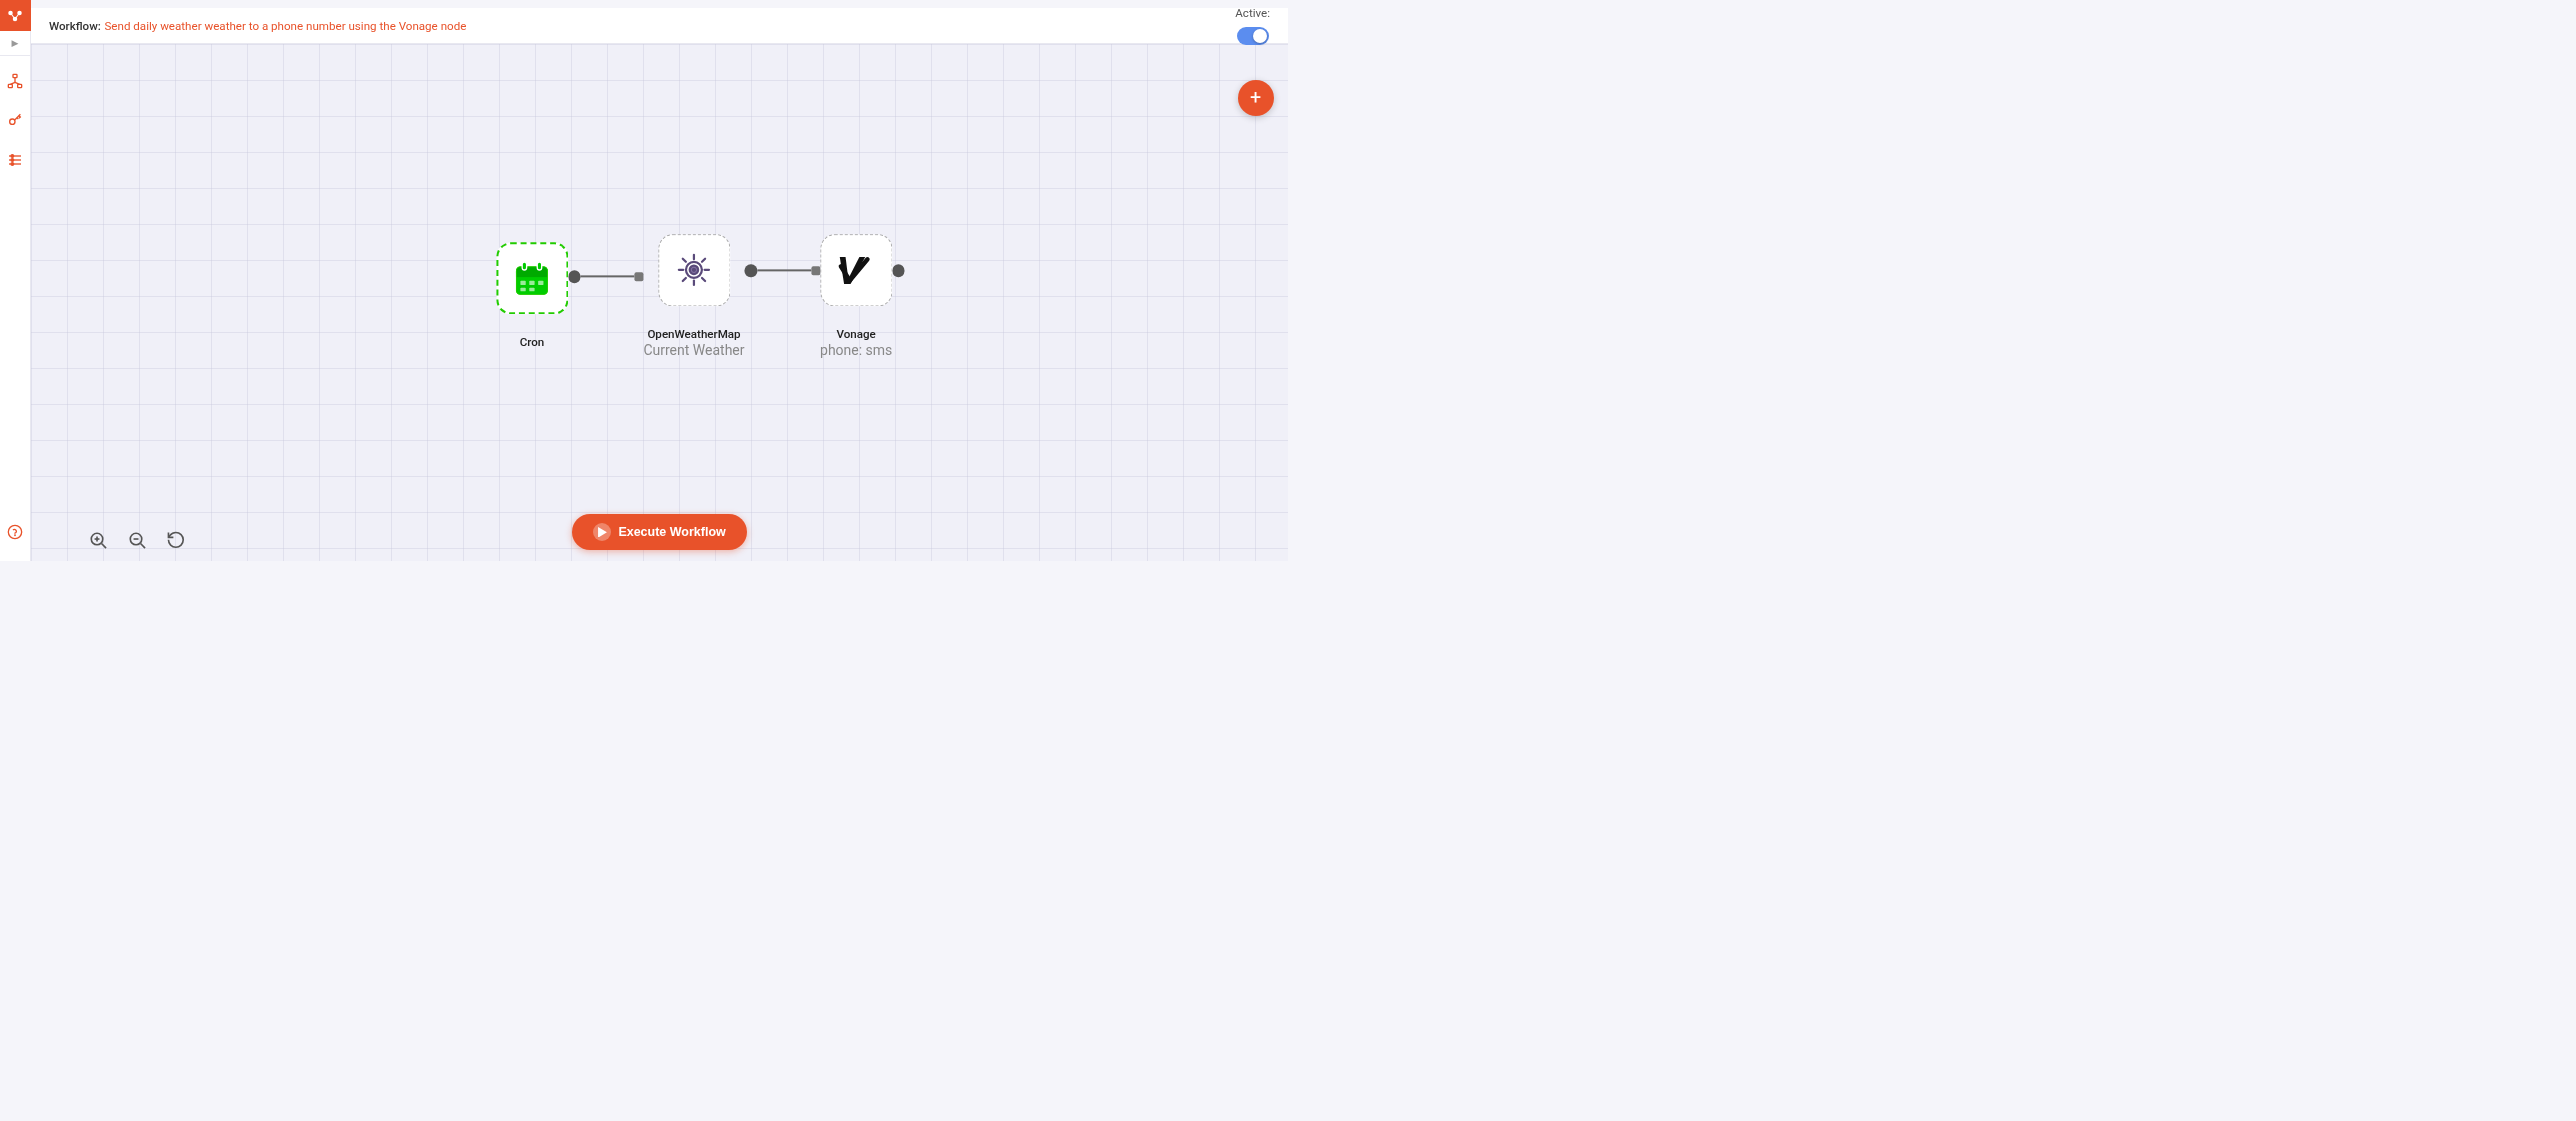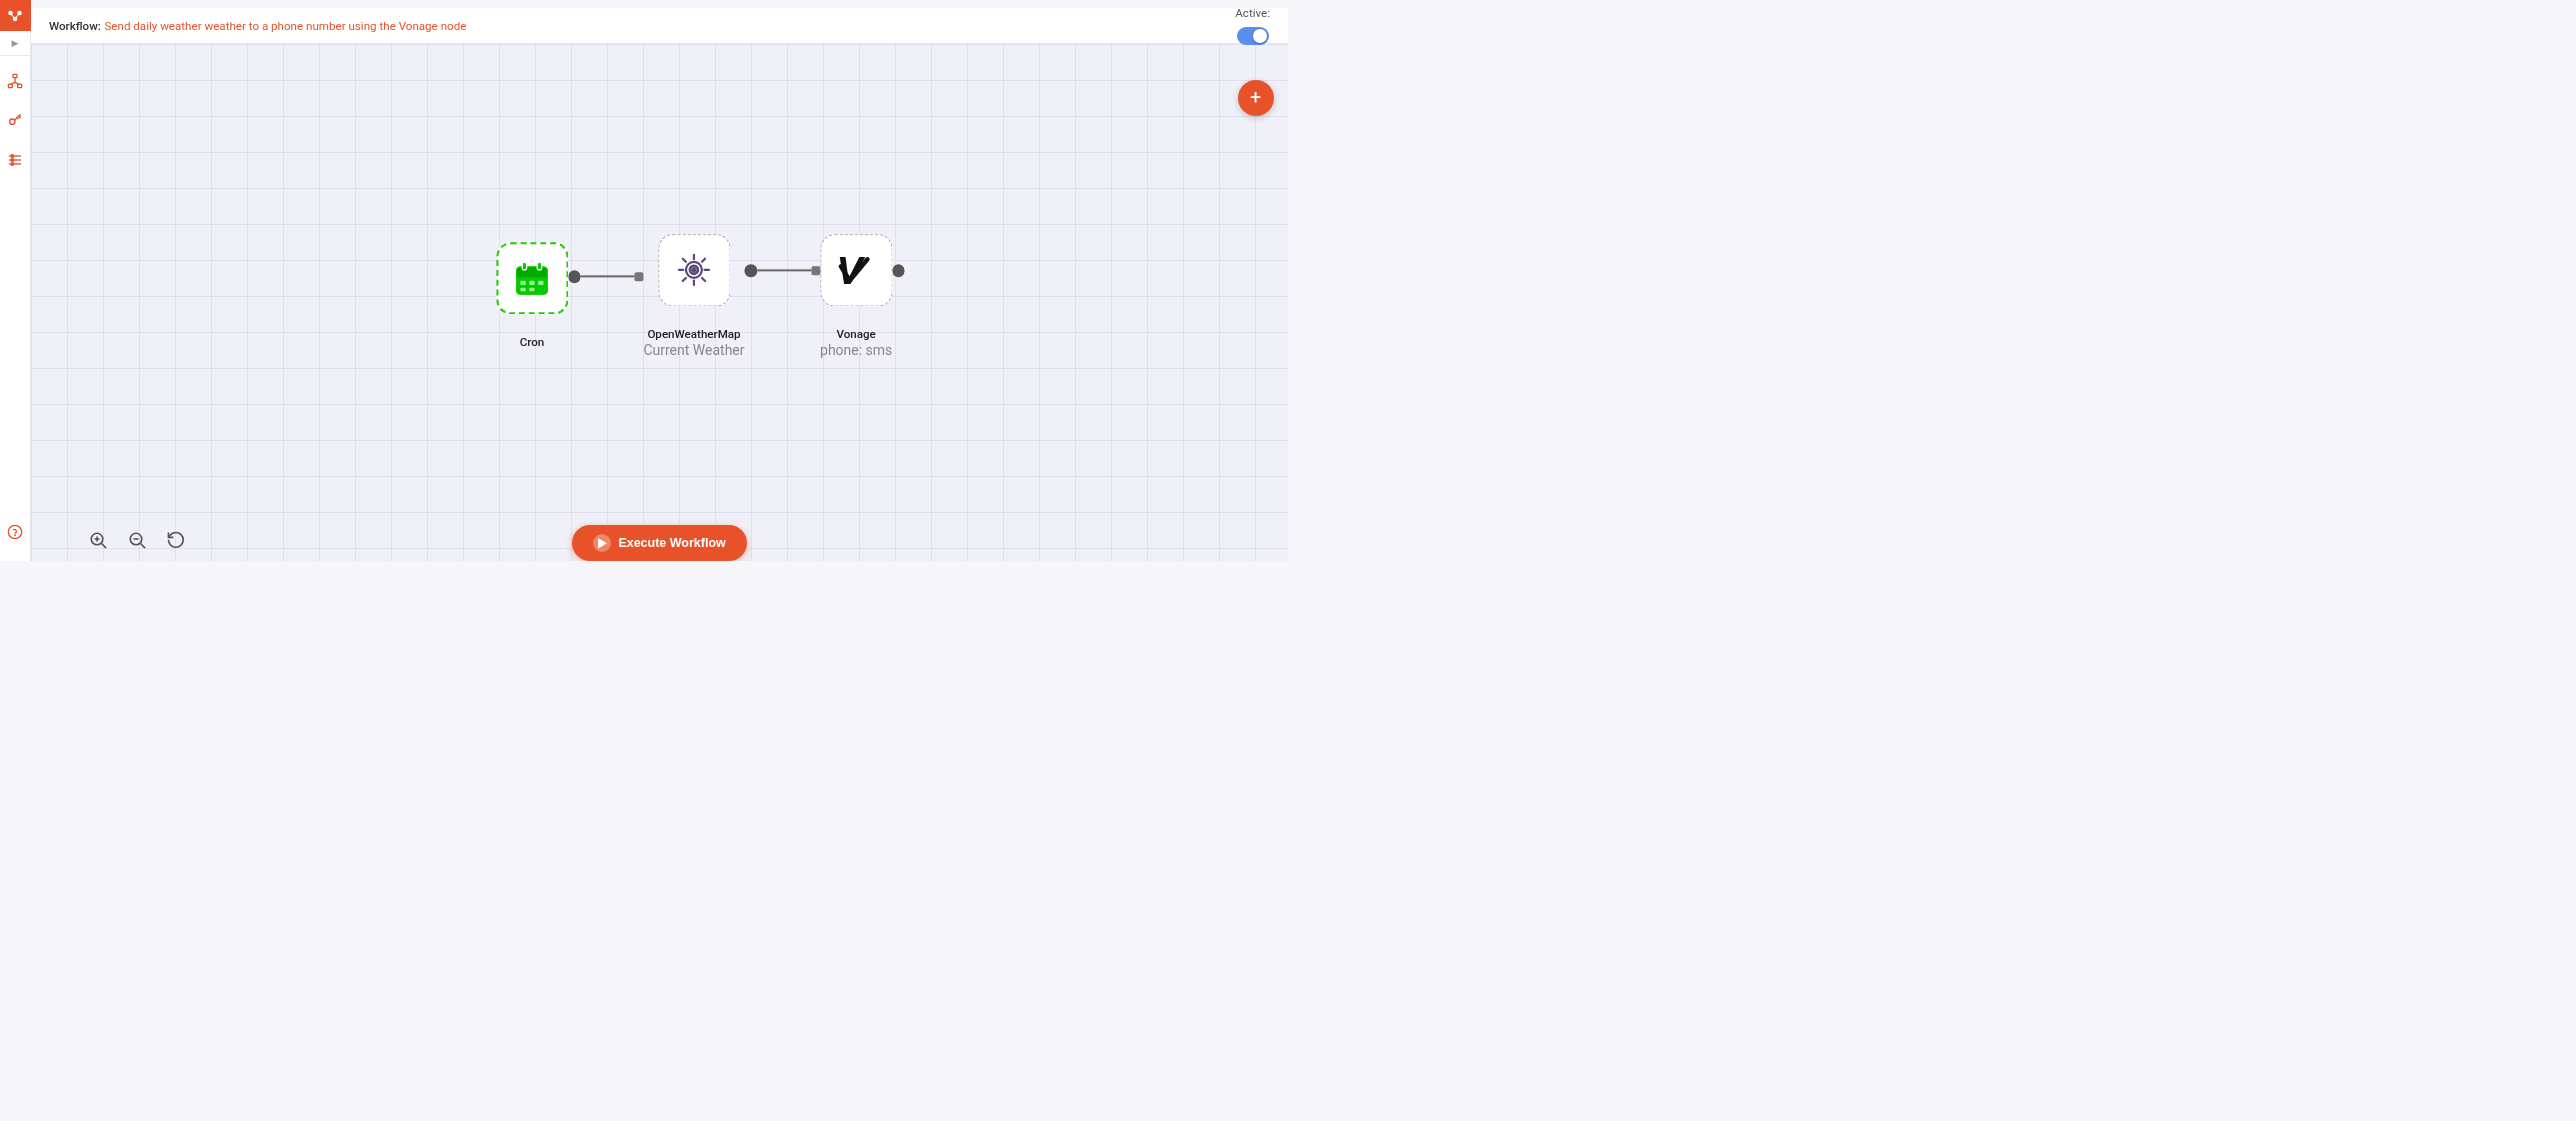--- a/index.html
+++ b/index.html
@@ -247,21 +247,21 @@
     .line-long { width: 54px; }
 
     
     .bottom-bar {
       position: absolute;
       bottom: 0;
       left: 0;
       right: 0;
       height: 47px;
       display: flex;
-      align-items: flex-end;
+      align-items: flex-start;
       justify-content: center;
     }
 
     .zoom-controls {
       position: absolute;
       left: 54px;
       bottom: 9px;
       display: flex;
       gap: 14.3px;
     }

